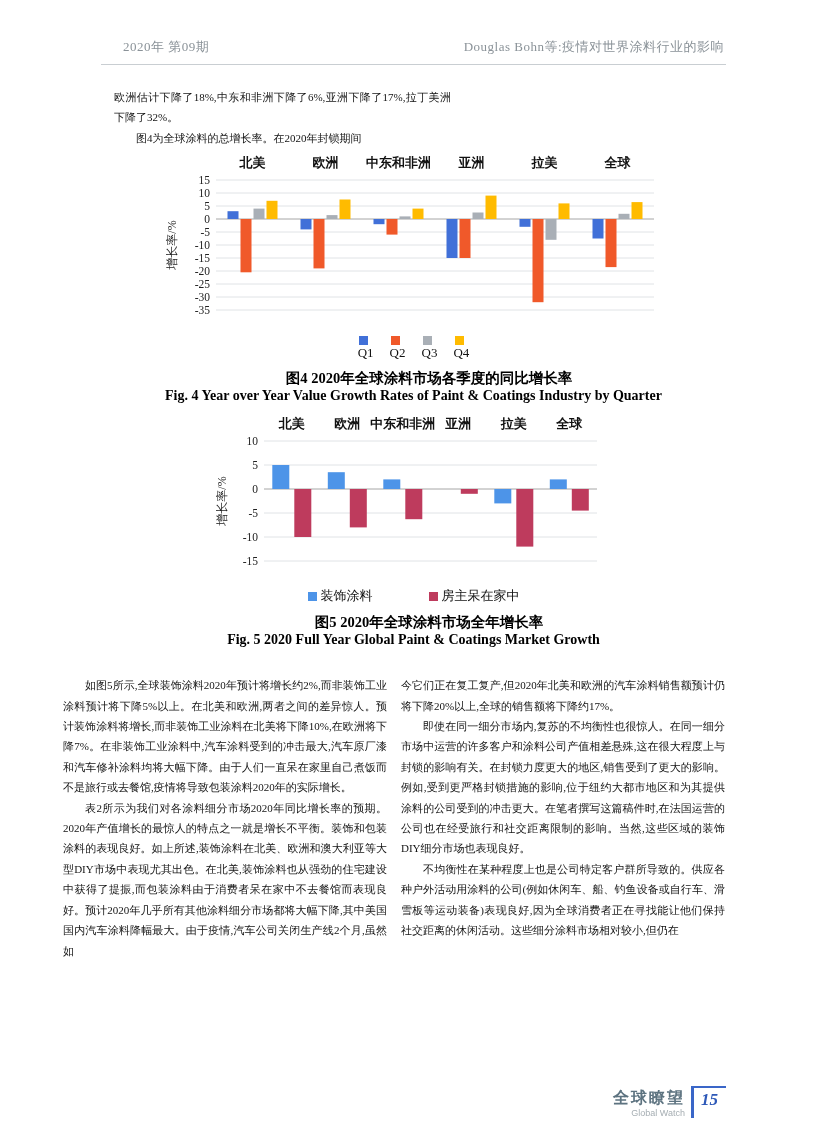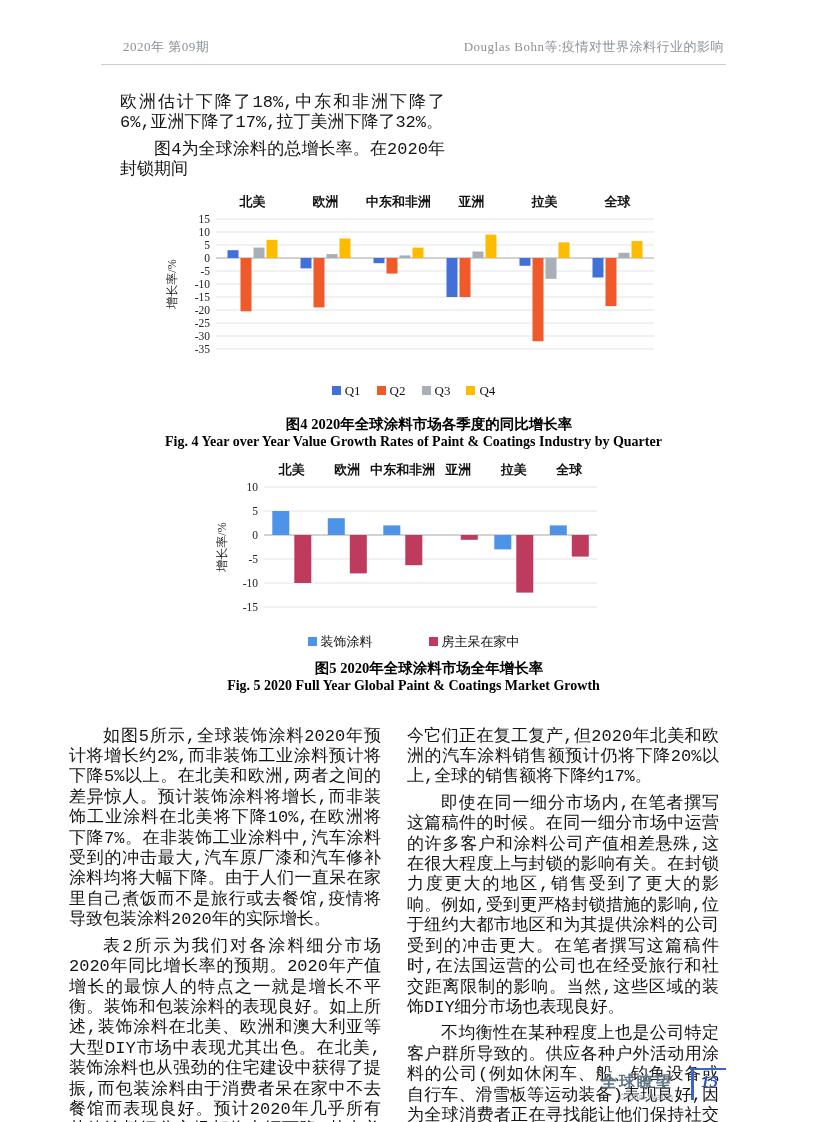--- a/index.html
+++ b/index.html
@@ -23,49 +23,48 @@
   }
   
   .cols{
     display:flex;gap:14px;
     padding:0 63px 0 75px;
   }
   .col{width:337px;}
   .cols.top{margin-top:22px;}
   .cols.bottom{margin-top:26px;padding-left:24px;}
   .para{
-    margin:6px;
-    font-size:17px;line-height:20.4px;
+    margin:0;
+    font-size:11px;line-height:20.4px;
     text-align:justify;
-    font-family:Liberation Mono, monospace;
   }
   .para.indent{text-indent:2em;}
   
   .chart-block{text-align:center;}
   .chart-block.first{margin-top:6px;}
   .chart-block.second{margin-top:10px;}
   .legend{
     display:flex;justify-content:center;align-items:center;
     margin-top:2px;
     font-size:13px;color:#111;
   }
-  .legend.gap-s .legend-item{margin:8px 8px;}
+  .legend.gap-s .legend-item{margin:0 8px;flex-direction:column;}
   .legend.gap-l .legend-item{margin:0 28px;}
   .legend-item{display:flex;align-items:center;}
   .legend-swatch{display:inline-block;width:9px;height:9px;margin-right:4px;}
   .caption{
     text-align:center;font-weight:bold;color:#000;
     margin-top:8px;
   }
   .caption .zh{font-size:14.5px;line-height:18px;margin-left:31px;}
   .caption .en{font-size:14px;line-height:18px;font-family:"Liberation Serif","DejaVu Serif",serif;}
   
   .footer{
-    position:absolute;right:62px;bottom:20px;
-    display:flex;align-items:flex-start;gap:12px;
+    position:absolute;right:62px;bottom:4px;
+    display:flex;align-items:flex-end;
   }
   .footer-brand{text-align:right;margin-top:4px;}
   .footer-brand .zh{
     font-weight:bold;font-size:16px;color:#5d7380;letter-spacing:2px;
     font-family:"Liberation Sans","DejaVu Sans",sans-serif;
   }
   .footer-brand .en{
     font-size:9px;color:#a6aeb3;margin-top:-1px;
     font-family:"Liberation Sans","DejaVu Sans",sans-serif;
   }
@@ -226,21 +225,21 @@
     </div>
   </div>
 
   <div class="cols bottom">
     <div class="col">
         <p class="para indent">如图5所示,全球装饰涂料2020年预计将增长约2%,而非装饰工业涂料预计将下降5%以上。在北美和欧洲,两者之间的差异惊人。预计装饰涂料将增长,而非装饰工业涂料在北美将下降10%,在欧洲将下降7%。在非装饰工业涂料中,汽车涂料受到的冲击最大,汽车原厂漆和汽车修补涂料均将大幅下降。由于人们一直呆在家里自己煮饭而不是旅行或去餐馆,疫情将导致包装涂料2020年的实际增长。</p>
         <p class="para indent">表2所示为我们对各涂料细分市场2020年同比增长率的预期。2020年产值增长的最惊人的特点之一就是增长不平衡。装饰和包装涂料的表现良好。如上所述,装饰涂料在北美、欧洲和澳大利亚等大型DIY市场中表现尤其出色。在北美,装饰涂料也从强劲的住宅建设中获得了提振,而包装涂料由于消费者呆在家中不去餐馆而表现良好。预计2020年几乎所有其他涂料细分市场都将大幅下降,其中美国国内汽车涂料降幅最大。由于疫情,汽车公司关闭生产线2个月,虽然如</p>
       </div>
     <div class="col">
         <p class="para">今它们正在复工复产,但2020年北美和欧洲的汽车涂料销售额预计仍将下降20%以上,全球的销售额将下降约17%。</p>
-        <p class="para indent">即使在同一细分市场内,在笔者撰写这篇稿件的时候。在同一细分市场中运营的许多客户和涂料公司产值相差悬殊,这在很大程度上与封锁的影响有关。在封锁力度更大的地区,销售受到了更大的影响。例如,受到更严格封锁措施的影响,位于纽约大都市地区和为其提供涂料的公司受到的冲击更大。在笔者撰写这篇稿件时,在法国运营的公司也在经受旅行和社交距离限制的影响。当然,这些区域的装饰DIY细分市场也表现良好。</p>
+        <p class="para indent">即使在同一细分市场内,复苏的不均衡性也很惊人。在同一细分市场中运营的许多客户和涂料公司产值相差悬殊,这在很大程度上与封锁的影响有关。在封锁力度更大的地区,销售受到了更大的影响。例如,受到更严格封锁措施的影响,位于纽约大都市地区和为其提供涂料的公司受到的冲击更大。在笔者撰写这篇稿件时,在法国运营的公司也在经受旅行和社交距离限制的影响。当然,这些区域的装饰DIY细分市场也表现良好。</p>
         <p class="para indent">不均衡性在某种程度上也是公司特定客户群所导致的。供应各种户外活动用涂料的公司(例如休闲车、船、钓鱼设备或自行车、滑雪板等运动装备)表现良好,因为全球消费者正在寻找能让他们保持社交距离的休闲活动。这些细分涂料市场相对较小,但仍在</p>
       </div>
   </div>
 
   <div class="footer">
     <div class="footer-brand">
       <div class="zh">全球瞭望</div>
       <div class="en">Global Watch</div>
     </div>
     <div class="footer-page">

